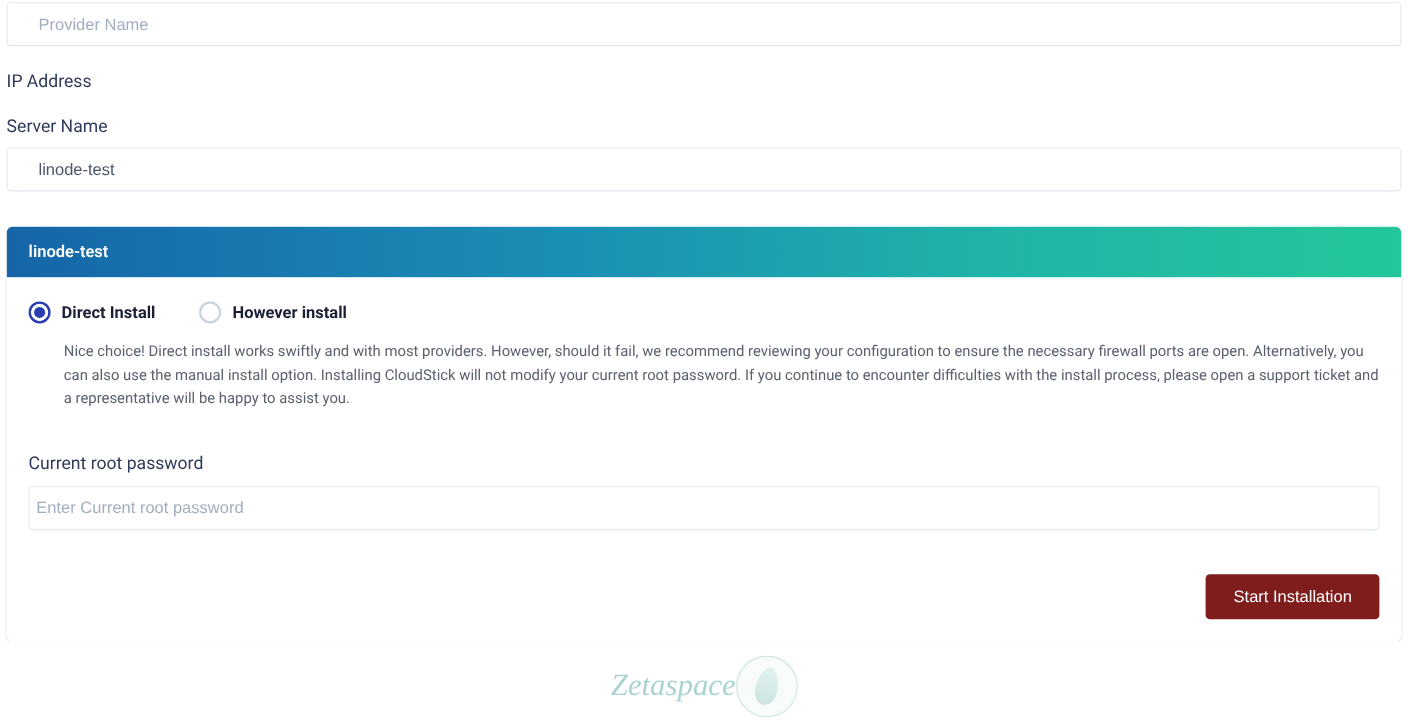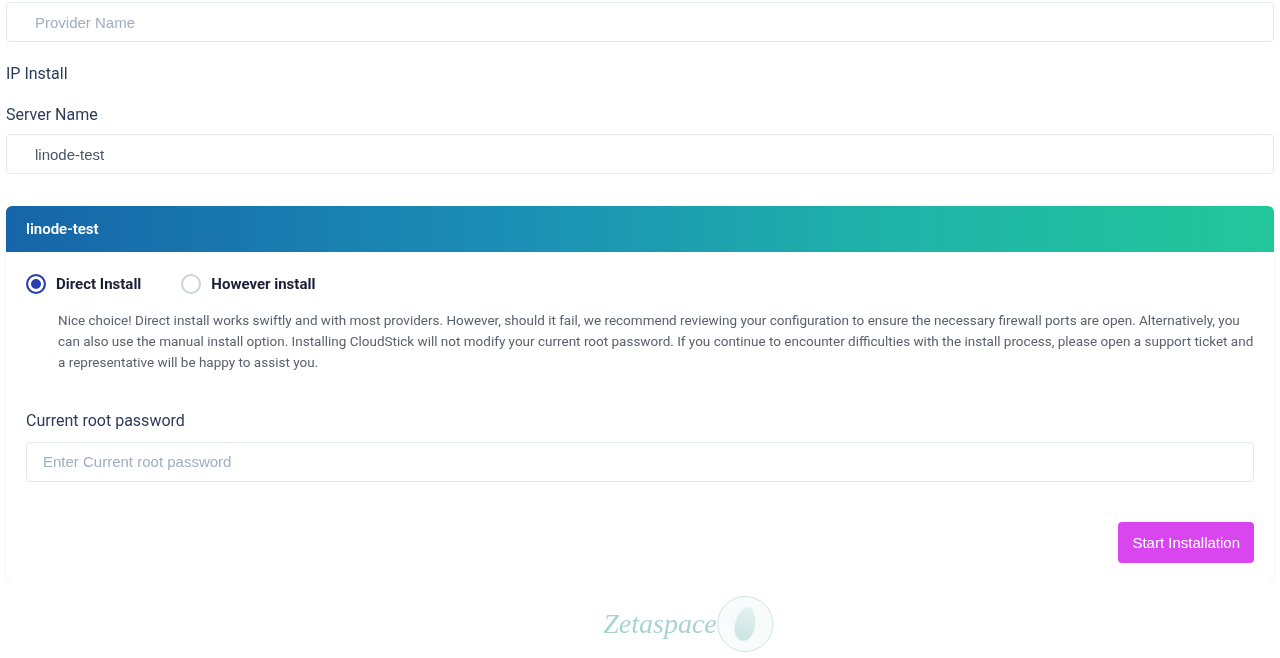--- a/index.html
+++ b/index.html
@@ -89,56 +89,55 @@
     margin-left: 32px;
   }
   .inner-label {
     font-size: 16px;
     color: #2e3a59;
     margin-bottom: 12px;
     display: block;
   }
   .inner-input {
     width: 100%;
-    padding: 10px 16px;
+    padding: 10px 6px;
     font-size: 15px;
     color: #4a5568;
     background: #fff;
     border: 1px solid #e2e8f0;
     border-radius: 4px;
     outline: none;
     height: 40px;
   }
   .inner-input::placeholder { color: #a0aec0; }
   .card-footer {
     padding: 14px 20px 20px 20px;
     display: flex;
     justify-content: flex-end;
   }
   .primary-btn {
-    background: #d946ef;
+    background: #7f1d1d;
     color: #fff;
     border: none;
     border-radius: 4px;
-    padding: 12px 14px;
+    padding: 12px 25px;
     font-size: 15px;
     cursor: pointer;
     font-weight: 500;
   }
   .watermark {
     position: fixed;
     left: 50%;
     bottom: 6px;
     transform: translateX(-50%);
     opacity: 0.6;
     pointer-events: none;
     display: flex;
     align-items: center;
     gap: 0;
-    margin-left: 48px;
   }
   .wm-text {
     font-family: "Brush Script MT", cursive;
     font-size: 28px;
     color: #6fb7b0;
     font-style: italic;
   }
   .wm-circle {
     width: 56px; height: 56px;
     border: 1px solid #a9d3ce;
@@ -154,21 +153,21 @@
   }
 </style>
 </head>
 <body>
 
 <div class="form-group" style="margin-top:2px;">
   <input class="input" type="text" placeholder="Provider Name" style="">
 </div>
 
 <div class="form-group">
-  <label class="label">IP Install</label>
+  <label class="label">IP Address</label>
 </div>
 
 <div class="form-group">
   <label class="label">Server Name</label>
   <input class="input" type="text" value="linode-test" style="">
 </div>
 
 <div class="card">
   <div class="card-header">linode-test</div>
 

